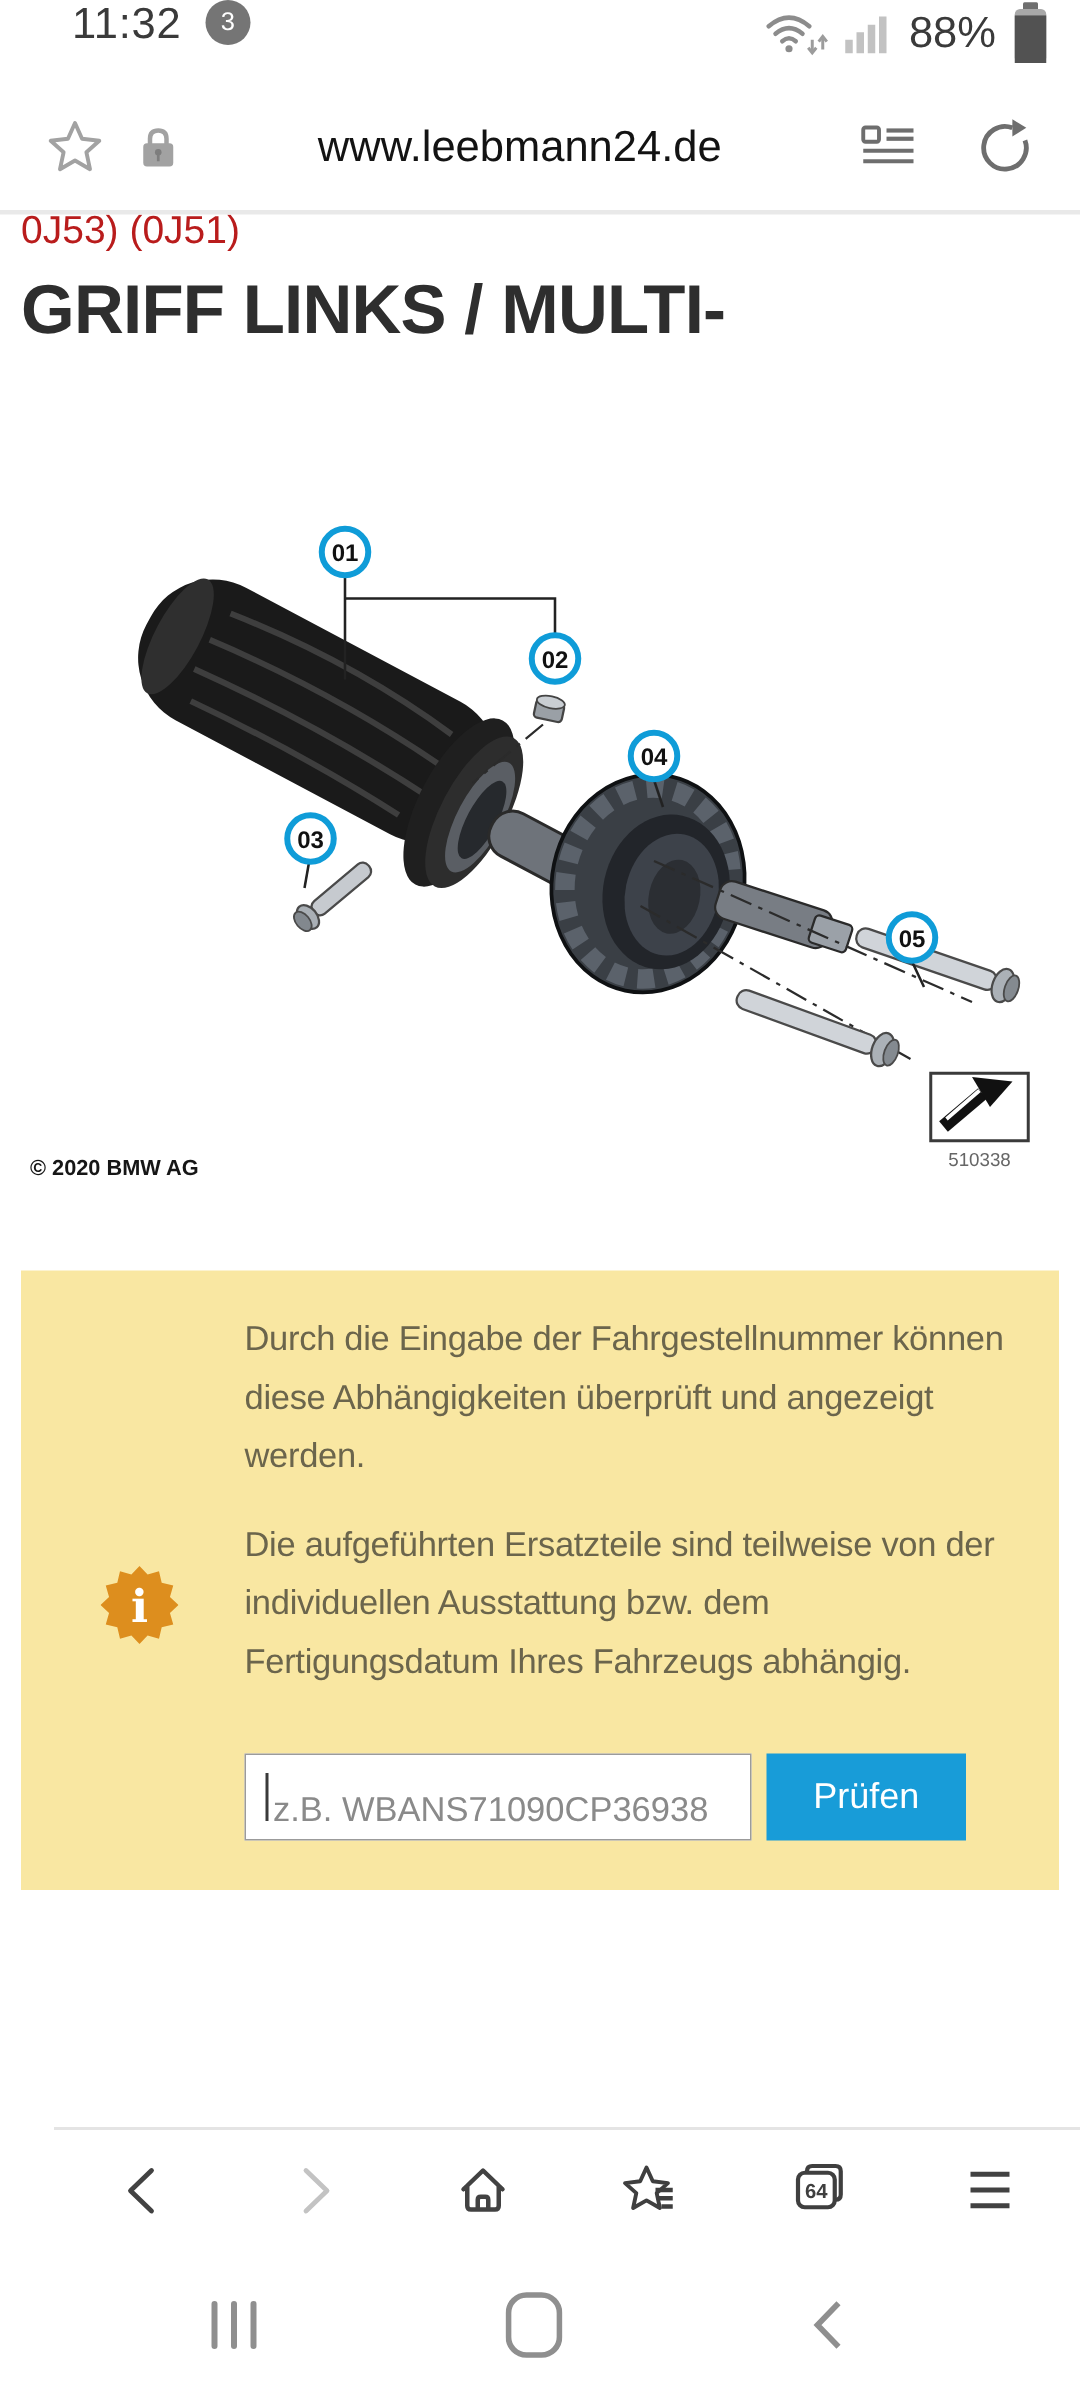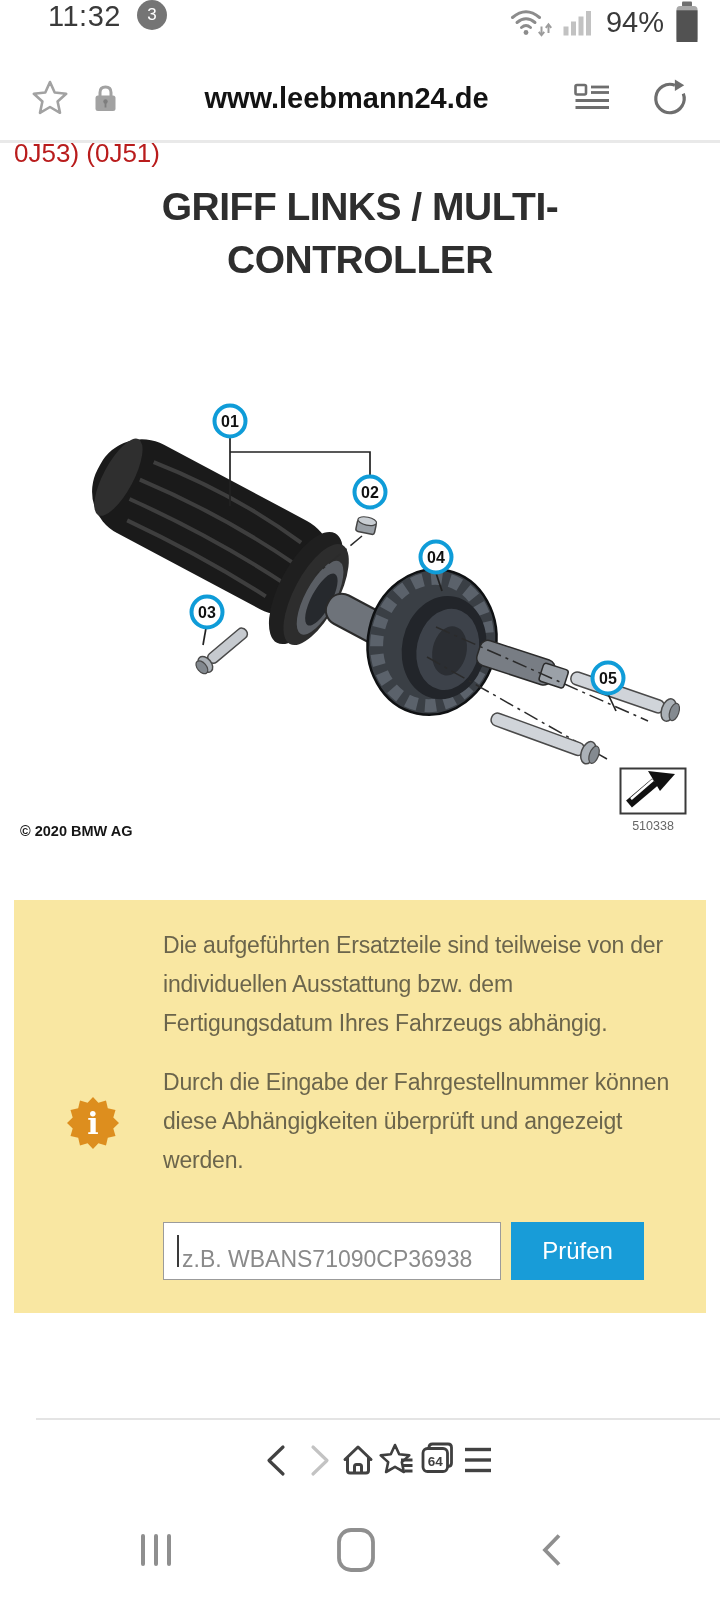--- a/index.html
+++ b/index.html
@@ -10,47 +10,47 @@
   }
   
   .status-bar{height:56px;display:flex;align-items:flex-start;padding:0 20px 0 48px;box-sizing:border-box;}
   .time{font-size:29px;color:#3a3a3a;letter-spacing:.5px;}
   .notif-badge{width:30px;height:30px;border-radius:50%;background:#757575;color:#fff;
     font-size:17px;display:flex;align-items:center;justify-content:center;margin-left:16px;}
   .sb-right{margin-left:auto;display:flex;align-items:center;gap:8px;}
   .battery-pct{font-size:29px;color:#3a3a3a;margin:0 2px 0 4px;}
   
   .browser-bar{height:84px;display:flex;align-items:center;padding:0 30px;box-sizing:border-box;}
-  .url{flex:1;text-align:center;font-size:29px;font-weight:700;color:#131313;}
+  .url{flex:1;text-align:center;font-size:29px;font-weight:400;color:#131313;}
   .chrome-divider{height:3px;background:#e9e9e9;}
   .icon{display:block;}
   .lock-wrap{margin-left:22px;}
   .reader-wrap{margin-right:38px;}
   
   .page-content{height:1275px;overflow:hidden;}
   .model-codes{margin:-3px 14px 0;font-size:26px;line-height:26px;color:#b91c1c;}
-  .page-title{margin:14px 14px 0;font-size:39px;line-height:53px;font-weight:600;color:#2e2e2e;letter-spacing:-.5px;text-align:center;}
+  .page-title{margin:14px 14px 0;font-size:46px;line-height:53px;font-weight:600;color:#2e2e2e;letter-spacing:-.5px;}
   .diagram{display:block;margin-top:44px;}
   
   .info-box{position:relative;margin:60px 14px 0;height:413px;background:#f9e7a2;
     padding:26px 30px 0 149px;box-sizing:border-box;}
   .info-icon{position:absolute;left:53px;top:197px;}
   .info-p{margin:0;max-width:520px;font-size:23px;line-height:39px;letter-spacing:-.2px;color:#6b654c;}
   .info-p + .info-p{margin-top:20px;}
   .vin-row{position:absolute;left:149px;top:322px;display:flex;align-items:flex-start;}
   .vin-wrap{position:relative;}
   .vin-input{width:338px;height:58px;box-sizing:border-box;border:1px solid #9b9b9b;border-radius:0;
     background:#fff;padding:16px 12px 0 18px;font-size:23px;color:#333;font-family:"Liberation Sans",sans-serif;outline:none;}
   .vin-input::placeholder{color:#8a8a8a;}
   .text-caret{position:absolute;left:14px;top:13px;width:2px;height:32px;background:#3a3a3a;}
   .check-btn{width:133px;height:58px;margin-left:10px;border:none;border-radius:0;background:#189cd8;
     color:#fff;font-size:24px;font-family:"Liberation Sans",sans-serif;cursor:pointer;}
   
   .browser-nav{height:80px;border-top:2px solid #e4e4e4;display:flex;align-items:center;
-    justify-content:center;padding:0 40px;box-sizing:content-box;margin-left:36px;}
+    justify-content:space-between;padding:0 40px;box-sizing:content-box;margin-left:36px;}
   
   .android-nav{position:relative;height:100px;}
   .android-nav .abs{position:absolute;top:50%;transform:translateY(-50%);}
   .nav-recents{left:140px;} .nav-home{left:337px;} .nav-back{left:540px;}
 </style>
 </head>
 <body>
 
 <div class="status-bar">
   <span class="time">11:32</span>
@@ -67,21 +67,21 @@
         <line x1="38.5" y1="27" x2="38.5" y2="19"></line>
           <polyline points="35.8,21.8 38.5,18.3 41.2,21.8"></polyline>
       </g>
     </svg>
     <svg class="icon" width="32" height="30" viewBox="0 0 32 30">
       <rect x="1.5" y="19.5" width="5" height="9" fill="#c2c2c2"></rect>
       <rect x="9" y="14.5" width="5" height="14" fill="#c2c2c2"></rect>
       <rect x="16.5" y="9.5" width="5" height="19" fill="#c2c2c2"></rect>
       <rect x="24" y="4" width="5" height="24.5" fill="#c2c2c2"></rect>
     </svg>
-    <span class="battery-pct">94%</span>
+    <span class="battery-pct">88%</span>
     <svg class="icon" width="26" height="44" viewBox="0 0 26 44">
       <rect x="8" y="1.5" width="10" height="5" rx="1" fill="#6f6f6f"></rect>
       <rect x="2.5" y="6" width="21" height="36" rx="3.5" fill="#a8a8a8"></rect>
       <rect x="2.5" y="10.3" width="21" height="31.7" fill="#525252"></rect>
     </svg>
   </span>
 </div>
 
 <div class="browser-bar">
   <svg class="icon" width="40" height="40" viewBox="0 0 40 40">
@@ -109,21 +109,21 @@
   </span>
   <svg class="icon" width="40" height="40" viewBox="0 0 40 40">
     <path d="M24.9,7.2 A14.2,14.2 0 1 0 33.3,15.6" fill="none" stroke="#6e6e6e" stroke-width="3.2"></path>
     <polygon points="24.9,1.5 24.9,13 34.2,7.2" fill="#6e6e6e"></polygon>
   </svg>
 </div>
 <div class="chrome-divider"></div>
 
 <div class="page-content">
   <div class="model-codes">0J53) (0J51)</div>
-  <h1 class="page-title"><span>GRIFF LINKS / MULTI-</span><br><span>CONTROLLER</span></h1>
+  <h1 class="page-title"><span>GRIFF LINKS / MULTI-</span><br></h1>
 
   <svg class="diagram" width="720" height="510" viewBox="0 0 720 510">
 
     <g transform="translate(212,197) rotate(28)">
       <rect x="-128" y="-50" width="256" height="100" rx="47" fill="#1a1a1a"></rect>
       <ellipse cx="-106" cy="0" rx="15" ry="43" fill="#2f2f2f"></ellipse>
       <path d="M-82,-30 Q5,-40 86,-28" stroke="#3e3e3e" stroke-width="4" fill="none"></path>
       <path d="M-86,-8 Q5,-16 92,-6" stroke="#3e3e3e" stroke-width="4" fill="none"></path>
       <path d="M-86,14 Q5,8 92,16" stroke="#3e3e3e" stroke-width="4" fill="none"></path>
       <path d="M-78,34 Q5,30 80,36" stroke="#3e3e3e" stroke-width="4" fill="none"></path>
@@ -220,22 +220,22 @@
       <text x="653" y="500" text-anchor="middle" font-size="12.5" fill="#666">510338</text>
     </g>
     <text x="20" y="506" font-size="14.5" font-weight="bold" fill="#161616">© 2020 BMW AG</text>
   </svg>
 
   <div class="info-box">
     <svg class="info-icon" width="52" height="52" viewBox="0 0 52 52">
       <polygon fill="#dd8e1e" points="52,26 46.3,31.4 48.5,39 40.8,40.8 39,48.5 31.4,46.3 26,52 20.6,46.3 13,48.5 11.2,40.8 3.5,39 5.7,31.4 0,26 5.7,20.6 3.5,13 11.2,11.2 13,3.5 20.6,5.7 26,0 31.4,5.7 39,3.5 40.8,11.2 48.5,13 46.3,20.6"></polygon>
       <text x="26" y="37" text-anchor="middle" font-size="30" font-weight="bold" font-family="DejaVu Serif, serif" fill="#fff">i</text>
     </svg>
+    <p class="info-p">Durch die Eingabe der Fahrgestellnummer können diese Abhängigkeiten überprüft und angezeigt werden.</p>
     <p class="info-p">Die aufgeführten Ersatzteile sind teilweise von der individuellen Ausstattung bzw. dem Fertigungsdatum Ihres Fahrzeugs abhängig.</p>
-    <p class="info-p">Durch die Eingabe der Fahrgestellnummer können diese Abhängigkeiten überprüft und angezeigt werden.</p>
     <div class="vin-row">
       <span class="vin-wrap">
         <input class="vin-input" type="text" placeholder="z.B. WBANS71090CP36938" style="">
         <span class="text-caret"></span>
       </span>
       <button class="check-btn">Prüfen</button>
     </div>
   </div>
 </div>
 

